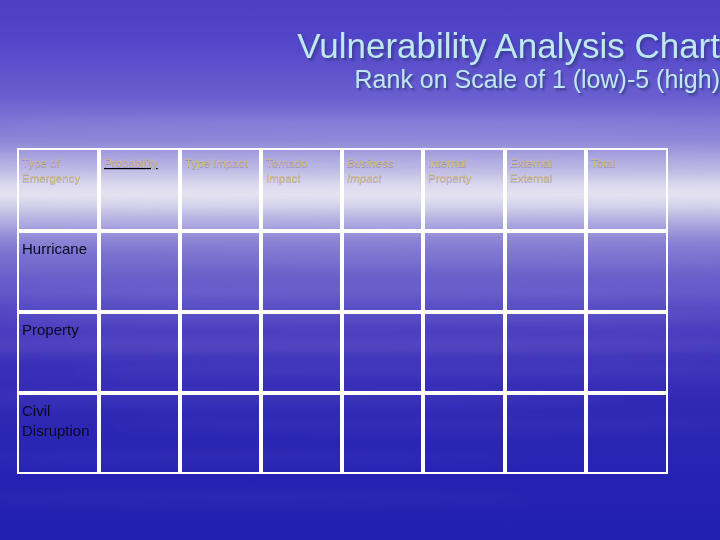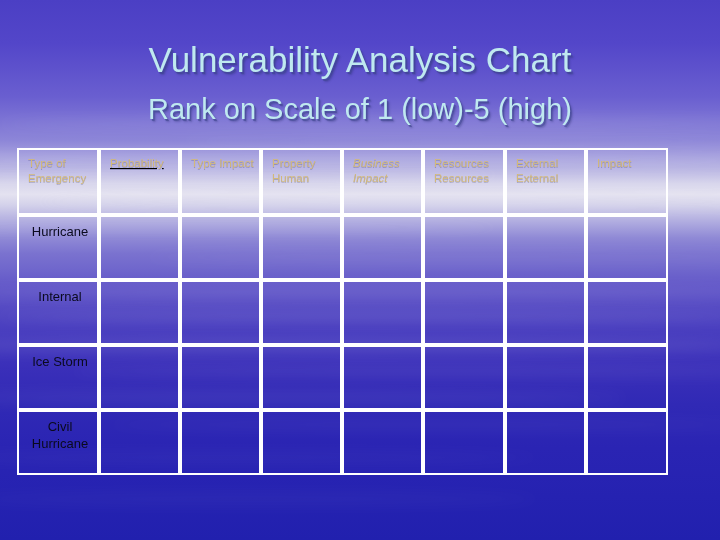--- a/index.html
+++ b/index.html
@@ -86,63 +86,63 @@
   }
   .title-line {
     font-family: "Liberation Sans", sans-serif;
     font-size: 35px;
     font-weight: normal;
     color: #bfe9f0;
     text-shadow:
        1.5px 1.5px 0 rgba(60,70,140,0.55),
        2.5px 2.5px 2px rgba(40,45,110,0.35);
     letter-spacing: 0px;
-    margin: 14px;
+    margin: 0;
     white-space: nowrap;
-  }
-  .title-line-2 { font-size: 29px; }
+    text-align: right;
+  }
+  .title-line-2 { font-size: 25px; }
 
   
   #vuln-table {
     position: absolute;
     left: 17px;
     top: 148px;
     width: 651px;
     height: 326px;
     border-collapse: separate;
     border-spacing: 0;
     table-layout: fixed;
     z-index: 4;
   }
   #vuln-table td {
     border: 2px solid #ffffff;
     vertical-align: top;
-    padding: 6px 5px 4px 9px;
+    padding: 6px 5px 4px 3px;
     background: transparent;
     box-sizing: border-box;
   }
   .hdr-cell {
     height: 67px;
   }
   .hdr-text {
     font-size: 11.5px;
     color: #d2b97a;
     line-height: 1.30;
     font-family: "Liberation Sans", sans-serif;
     text-shadow: 0px 1px 0 rgba(30,30,90,0.25);
     display: block;
   }
   .row-cell { height: 65px; }
   .row-label {
-    font-size: 13px;
+    font-size: 15px;
     color: #0a0a1e;
     line-height: 1.32;
     font-family: "Liberation Sans", sans-serif;
     display: block;
-    text-align: center;
   }
   .c0 { width: 82px; }
   .c1 { width: 81px; text-decoration: underline; }
   .c2 { width: 81px; }
   .c3 { width: 81px; }
   .c4 { width: 81px; font-style: italic; }
   .c5 { width: 82px; }
   .c6 { width: 81px; }
   .c7 { width: 82px; }
 </style>
@@ -179,33 +179,33 @@
         <td class="hdr-cell c0">
           <span class="hdr-text">Type of Emergency</span>
         </td>
         <td class="hdr-cell c1">
           <span class="hdr-text">Probability</span>
         </td>
         <td class="hdr-cell c2">
           <span class="hdr-text">Type Impact</span>
         </td>
         <td class="hdr-cell c3">
-          <span class="hdr-text">Property Human</span>
+          <span class="hdr-text">Tornado Impact</span>
         </td>
         <td class="hdr-cell c4">
           <span class="hdr-text">Business Impact</span>
         </td>
         <td class="hdr-cell c5">
-          <span class="hdr-text">Resources Resources</span>
+          <span class="hdr-text">Internal Property</span>
         </td>
         <td class="hdr-cell c6">
           <span class="hdr-text">External External</span>
         </td>
         <td class="hdr-cell c7">
-          <span class="hdr-text">Impact</span>
+          <span class="hdr-text">Total</span>
         </td>
       </tr>
 
       <tr>
         <td class="row-cell c0">
           <span class="row-label">Hurricane</span>
         </td>
         <td class="row-cell c1">
             <span class="row-label"></span>
           </td>
@@ -224,21 +224,21 @@
         <td class="row-cell c6">
             <span class="row-label"></span>
           </td>
         <td class="row-cell c7">
             <span class="row-label"></span>
           </td>
       </tr>
 
       <tr>
         <td class="row-cell c0">
-          <span class="row-label">Internal</span>
+          <span class="row-label">Property</span>
         </td>
         <td class="row-cell c1">
             <span class="row-label"></span>
           </td>
         <td class="row-cell c2">
             <span class="row-label"></span>
           </td>
         <td class="row-cell c3">
             <span class="row-label"></span>
           </td>
@@ -249,50 +249,24 @@
             <span class="row-label"></span>
           </td>
         <td class="row-cell c6">
             <span class="row-label"></span>
           </td>
         <td class="row-cell c7">
             <span class="row-label"></span>
           </td>
       </tr>
 
+
       <tr>
         <td class="row-cell c0">
-          <span class="row-label">Ice Storm</span>
-        </td>
-        <td class="row-cell c1">
-            <span class="row-label"></span>
-          </td>
-        <td class="row-cell c2">
-            <span class="row-label"></span>
-          </td>
-        <td class="row-cell c3">
-            <span class="row-label"></span>
-          </td>
-        <td class="row-cell c4">
-            <span class="row-label"></span>
-          </td>
-        <td class="row-cell c5">
-            <span class="row-label"></span>
-          </td>
-        <td class="row-cell c6">
-            <span class="row-label"></span>
-          </td>
-        <td class="row-cell c7">
-            <span class="row-label"></span>
-          </td>
-      </tr>
-
-      <tr>
-        <td class="row-cell c0">
-          <span class="row-label">Civil Hurricane</span>
+          <span class="row-label">Civil Disruption</span>
         </td>
         <td class="row-cell c1">
             <span class="row-label"></span>
           </td>
         <td class="row-cell c2">
             <span class="row-label"></span>
           </td>
         <td class="row-cell c3">
             <span class="row-label"></span>
           </td>

